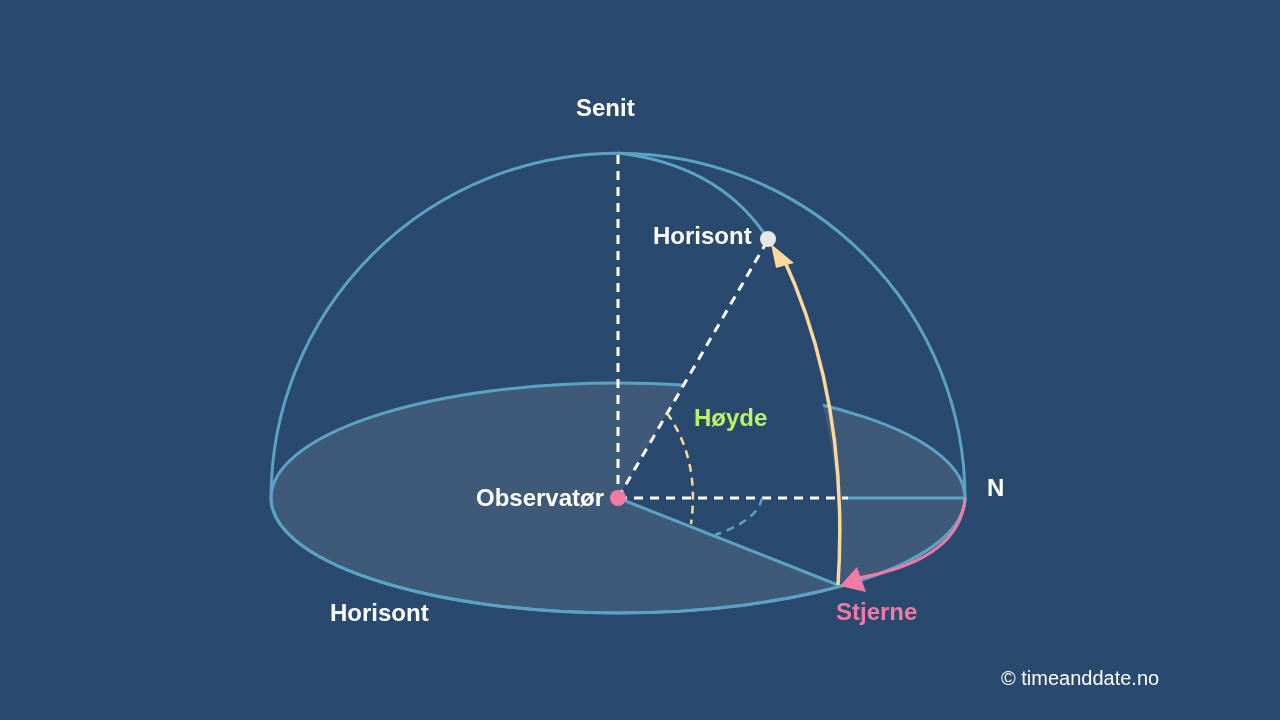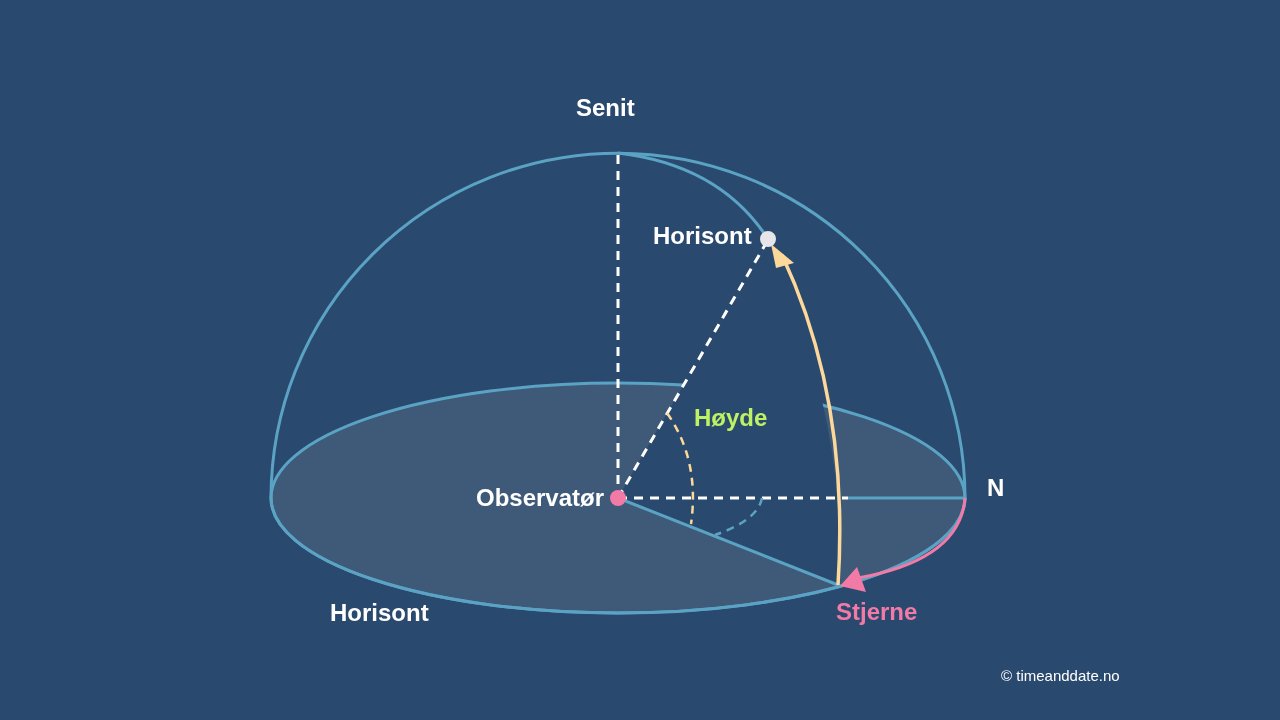--- a/index.html
+++ b/index.html
@@ -1,19 +1,19 @@
 <!DOCTYPE html>
 <html><head>
 <meta charset="utf-8">
 <style>
   html, body { margin:0; padding:0; }
   body { width:1280px; height:720px; background:#2a496e; overflow:hidden; position:relative; font-family:"Liberation Sans", sans-serif; }
   svg { position:absolute; left:0; top:0; }
   .lbl { position:absolute; font-weight:bold; font-size:24px; color:#ffffff; white-space:nowrap; line-height:1; }
-  .credit { position:absolute; font-size:15px; color:#ffffff; white-space:nowrap; line-height:1; }
+  .credit { position:absolute; font-size:20px; color:#ffffff; white-space:nowrap; line-height:1; }
 </style>
 </head>
 <body>
 
 <svg width="1280" height="720" viewBox="0 0 1280 720">
 
   <ellipse cx="618" cy="498" rx="347" ry="115" fill="#3e5a78" stroke="#5ba3c4" stroke-width="3"></ellipse>
 
   <path d="M618,498 L768,239 Q850,430 838,585 Z" fill="#2a496e"></path>
 

